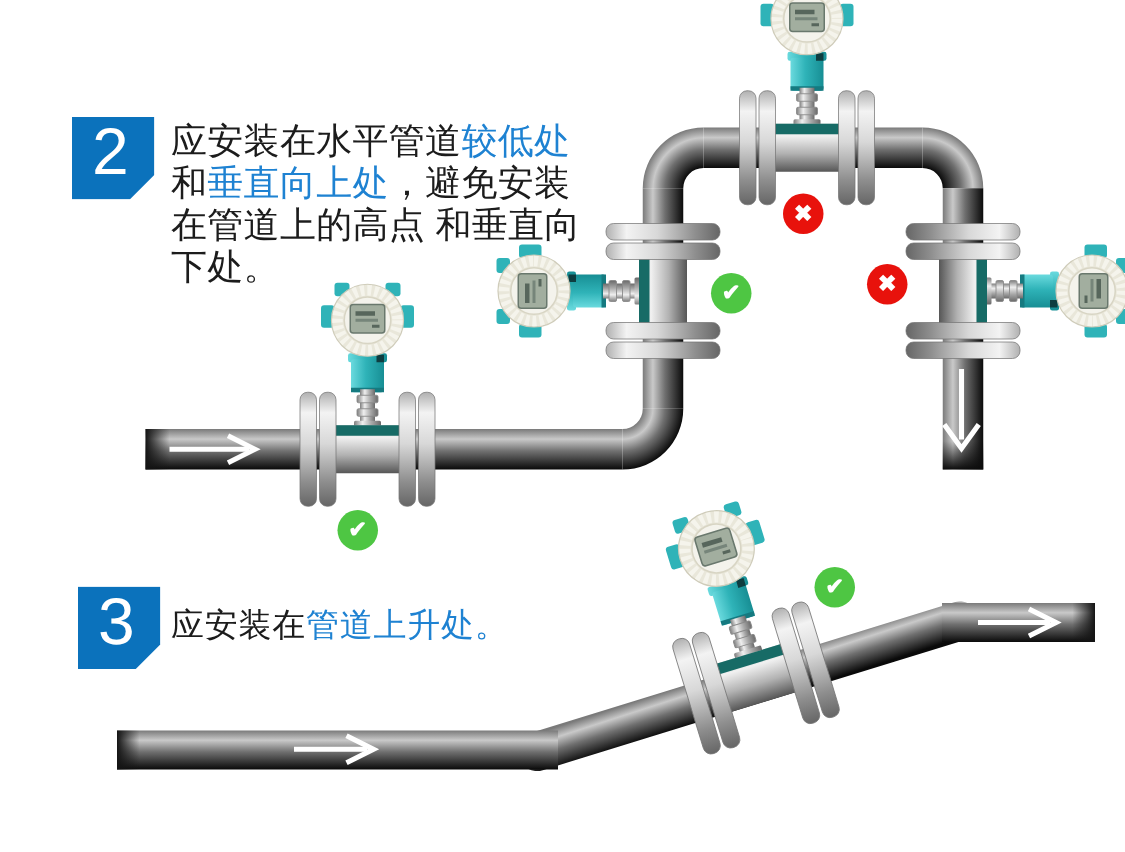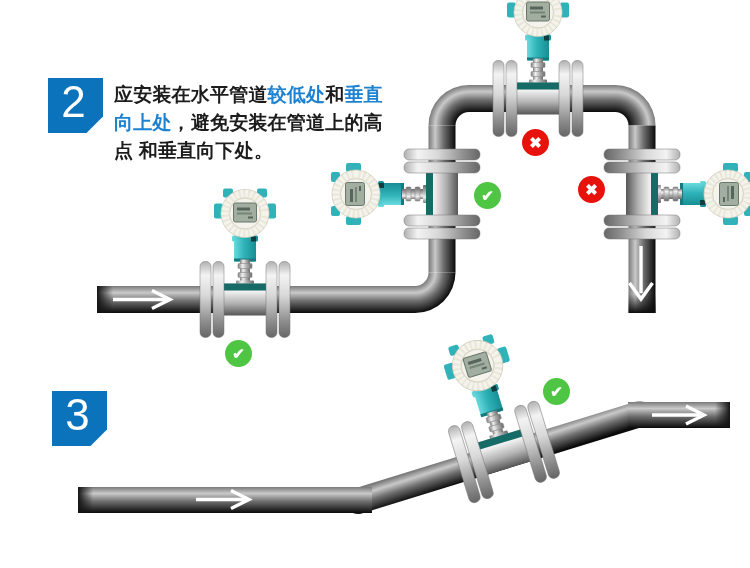--- a/index.html
+++ b/index.html
@@ -5,22 +5,22 @@
   html,body{margin:0;padding:0;background:#fff;}
   .canvas{position:relative;width:750px;height:568px;background:#ffffff;overflow:hidden;
           font-family:"Liberation Sans",sans-serif;}
   svg.art{position:absolute;left:0;top:0;}
   .badge{position:absolute;width:55px;height:55px;background:#0b72bc;color:#ffffff;
          clip-path:polygon(0 0,100% 0,100% 70%,70% 100%,0 100%);
          display:flex;align-items:center;justify-content:center;
          font-size:44px;font-weight:500;padding:0 4px 8px 0;box-sizing:border-box;}
   .badge2{left:48px;top:78px;}
   .badge3{left:52px;top:391px;}
-  .txt2{position:absolute;left:114px;top:81px;width:276px;font-size:19px;line-height:28px;
-        color:#1c1c1c;letter-spacing:0.2px;font-weight:bold;}
+  .txt2{position:absolute;left:114px;top:81px;width:276px;font-size:24px;line-height:28px;
+        color:#1c1c1c;letter-spacing:0.2px;}
   .txt3{position:absolute;left:114px;top:402px;font-size:22px;line-height:30px;
         color:#1c1c1c;white-space:nowrap;letter-spacing:0.5px;}
   .em{color:#1e82d2;}
   .marker{position:absolute;width:27px;height:27px;border-radius:50%;
           display:flex;align-items:center;justify-content:center;
           color:#fff;font-size:15px;font-weight:bold;line-height:27px;}
   .ok{background:#4ec643;}
   .bad{background:#e8120c;}
   .m0{left:225px;top:340px;} .m1{left:474px;top:182px;} .m2{left:522px;top:129px;}
   .m3{left:578px;top:176px;} .m4{left:543px;top:378px;}
@@ -177,20 +177,21 @@
   </svg>
 
   <div class="badge badge2">
     <span>2</span>
   </div>
   <div class="txt2"><span>应安装在水平管道</span><span class="em">较低处</span><span>和</span><span class="em">垂直向上处</span><span>，避免安装在管道上的高点 和垂直向下处。</span></div>
 
   <div class="badge badge3">
     <span>3</span>
   </div>
+  <div class="txt3"><span>应安装在</span><span class="em">管道上升处。</span></div>
 
   <div class="marker ok m0">✔</div>
   <div class="marker ok m1">✔</div>
   <div class="marker bad m2">✖</div>
   <div class="marker bad m3">✖</div>
   <div class="marker ok m4">✔</div>
 
 </div>
 
 </body></html>

